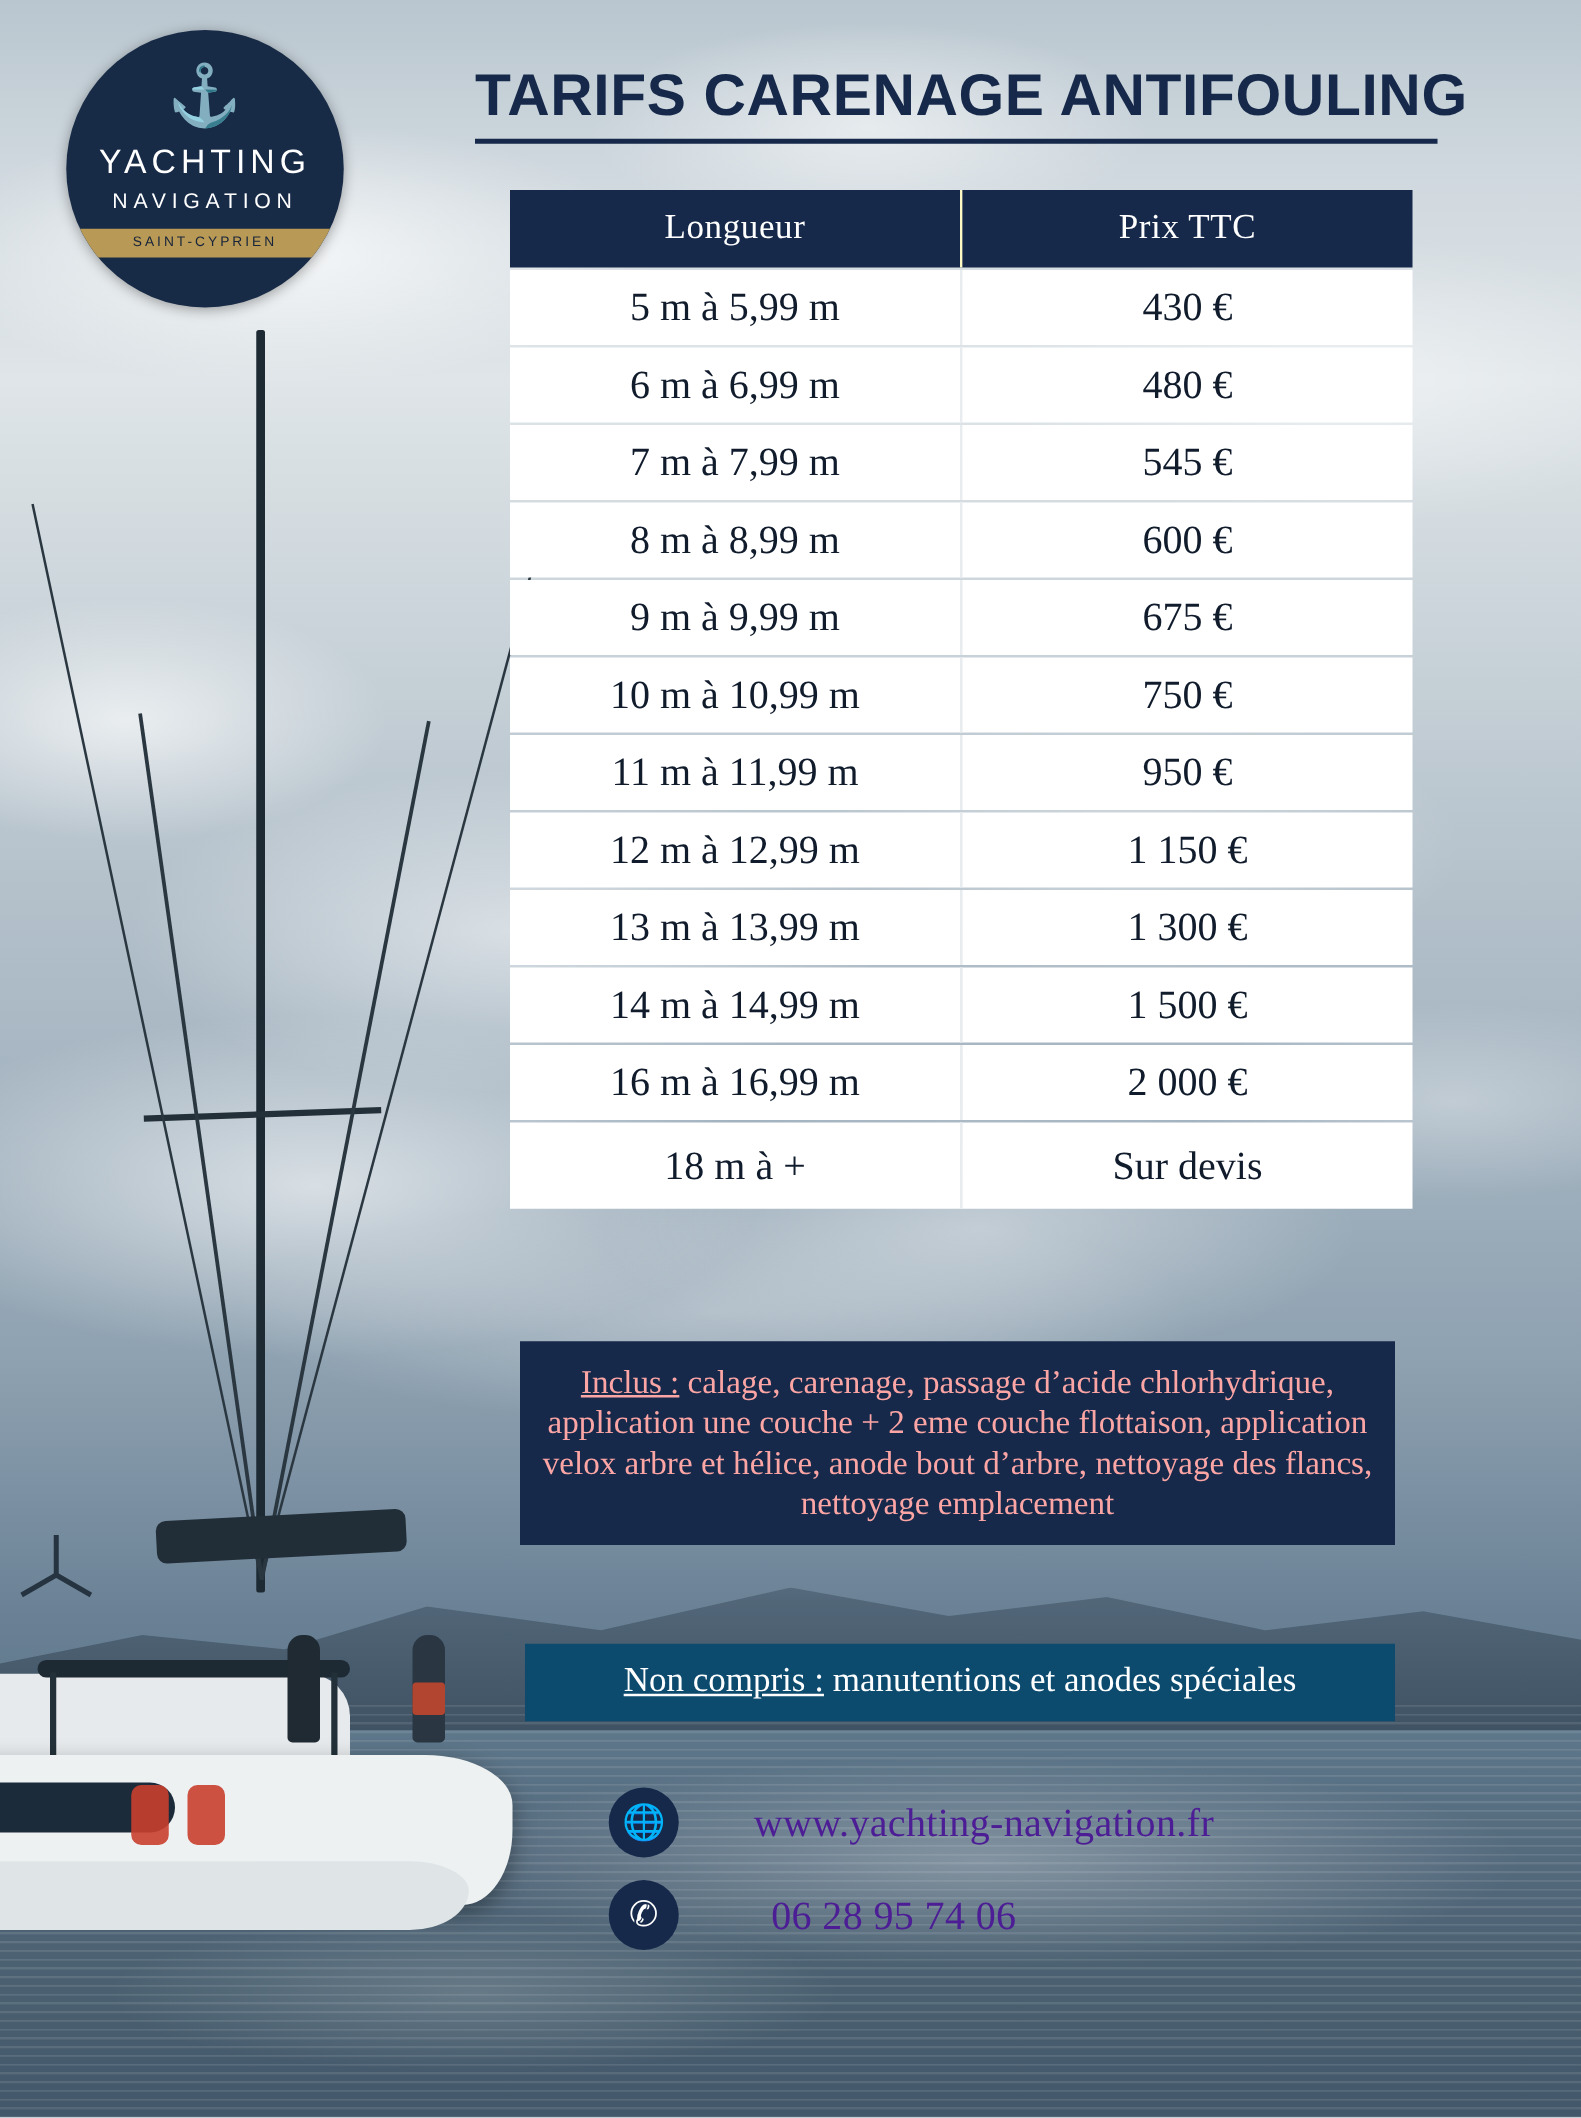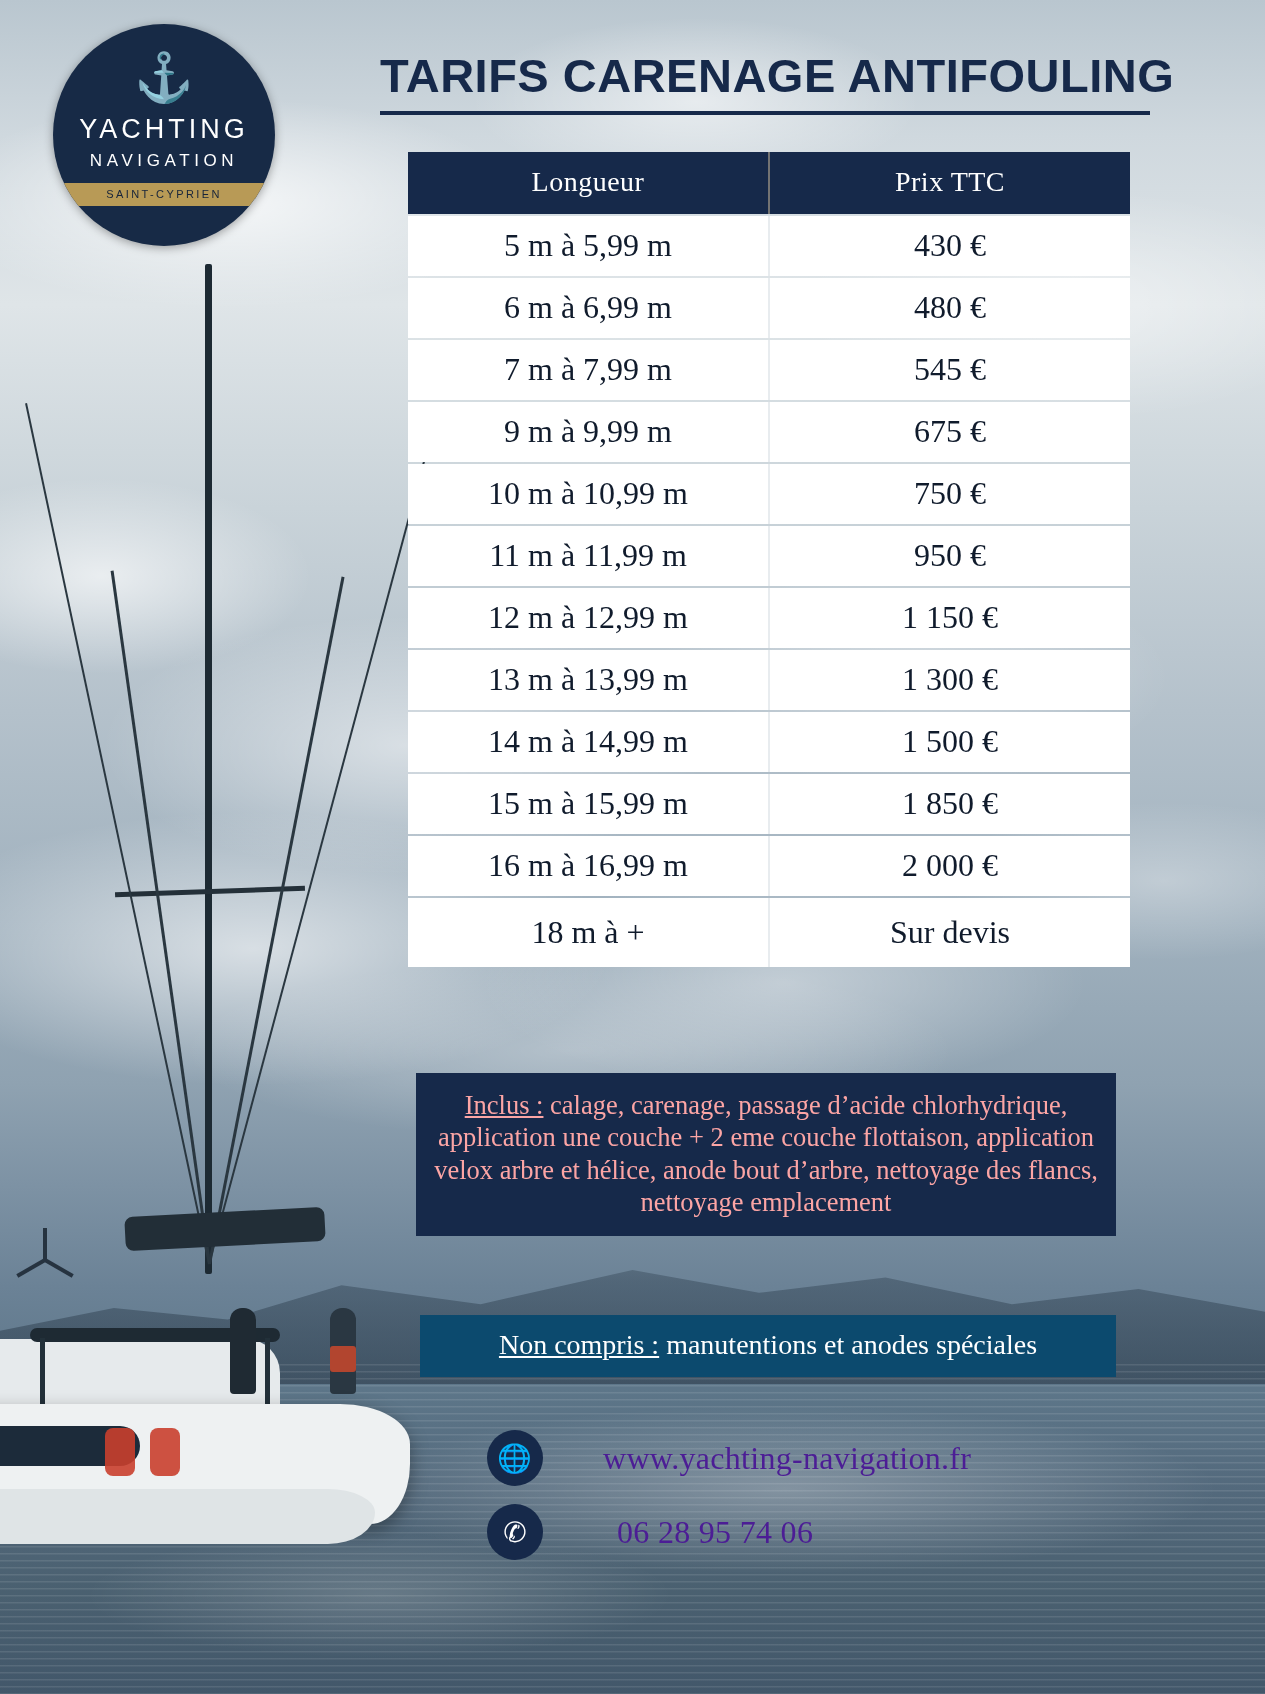--- a/index.html
+++ b/index.html
@@ -288,21 +288,21 @@
     border-spacing: 0 2px;
   }
   .table th {
     background: #16294a;
     color: #ffffff;
     font-weight: normal;
     font-size: 28px;
     padding: 14px 0 16px;
     letter-spacing: 0.5px;
   }
-  .table th.col-a { width: 360px; border-right: 2px solid #737373; }
+  .table th.col-a { width: 360px; border-right: 2px solid #fef9c3; }
   .table td {
     background: #ffffff;
     color: #101b2c;
     font-size: 32px;
     text-align: center;
     padding: 11px 0 12px;
   }
   .table td.col-a { border-right: 2px solid #e8ecef; }
   .table tr.sep td { padding-top: 16px; padding-bottom: 16px; }
 
@@ -426,20 +426,24 @@
         </tr>
       <tr>
           <td class="col-a">6 m à 6,99 m</td>
           <td>480 €</td>
         </tr>
       <tr>
           <td class="col-a">7 m  à 7,99 m</td>
           <td>545 €</td>
         </tr>
       <tr>
+          <td class="col-a">8 m à 8,99 m</td>
+          <td>600 €</td>
+        </tr>
+      <tr>
           <td class="col-a">9 m à 9,99 m</td>
           <td>675 €</td>
         </tr>
       <tr>
           <td class="col-a">10 m à 10,99 m</td>
           <td>750 €</td>
         </tr>
       <tr>
           <td class="col-a">11 m à 11,99 m</td>
           <td>950 €</td>
@@ -448,24 +452,20 @@
           <td class="col-a">12 m à 12,99 m</td>
           <td>1 150 €</td>
         </tr>
       <tr>
           <td class="col-a">13 m à 13,99 m</td>
           <td>1 300 €</td>
         </tr>
       <tr>
           <td class="col-a">14 m à 14,99 m</td>
           <td>1 500 €</td>
-        </tr>
-      <tr>
-          <td class="col-a">15 m à 15,99 m</td>
-          <td>1 850 €</td>
         </tr>
       <tr>
           <td class="col-a">16 m à 16,99 m</td>
           <td>2 000 €</td>
         </tr>
       <tr class="sep">
           <td class="col-a">18 m à +</td>
           <td>Sur devis</td>
         </tr>
     </tbody>

